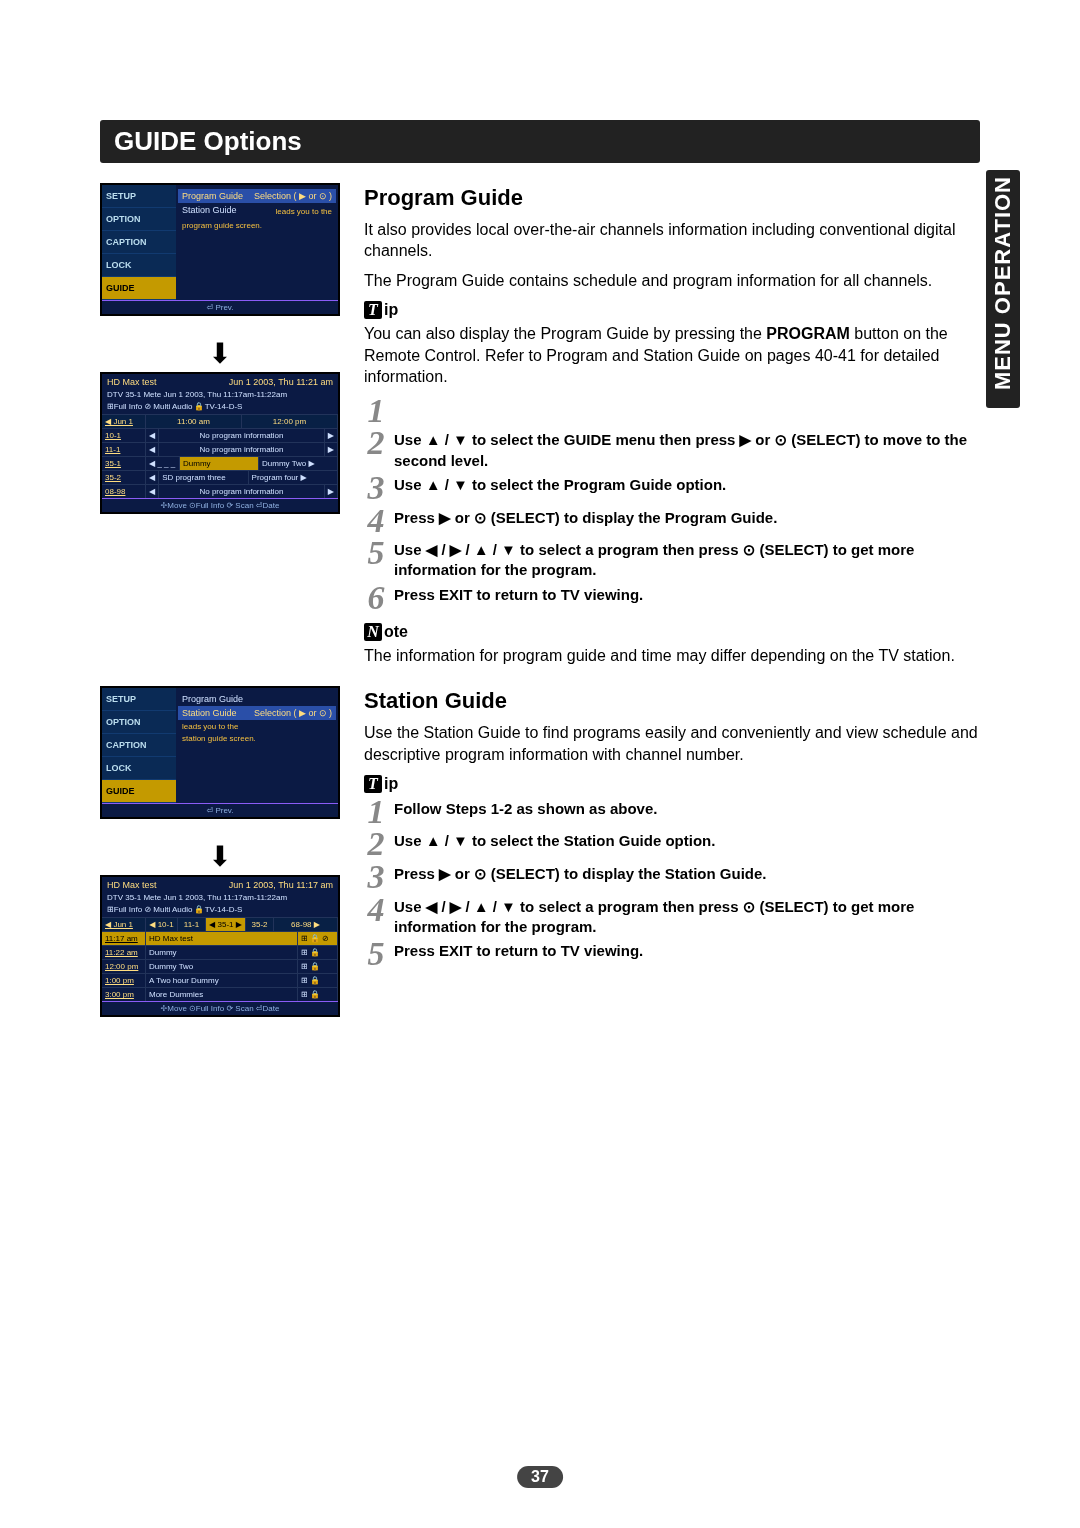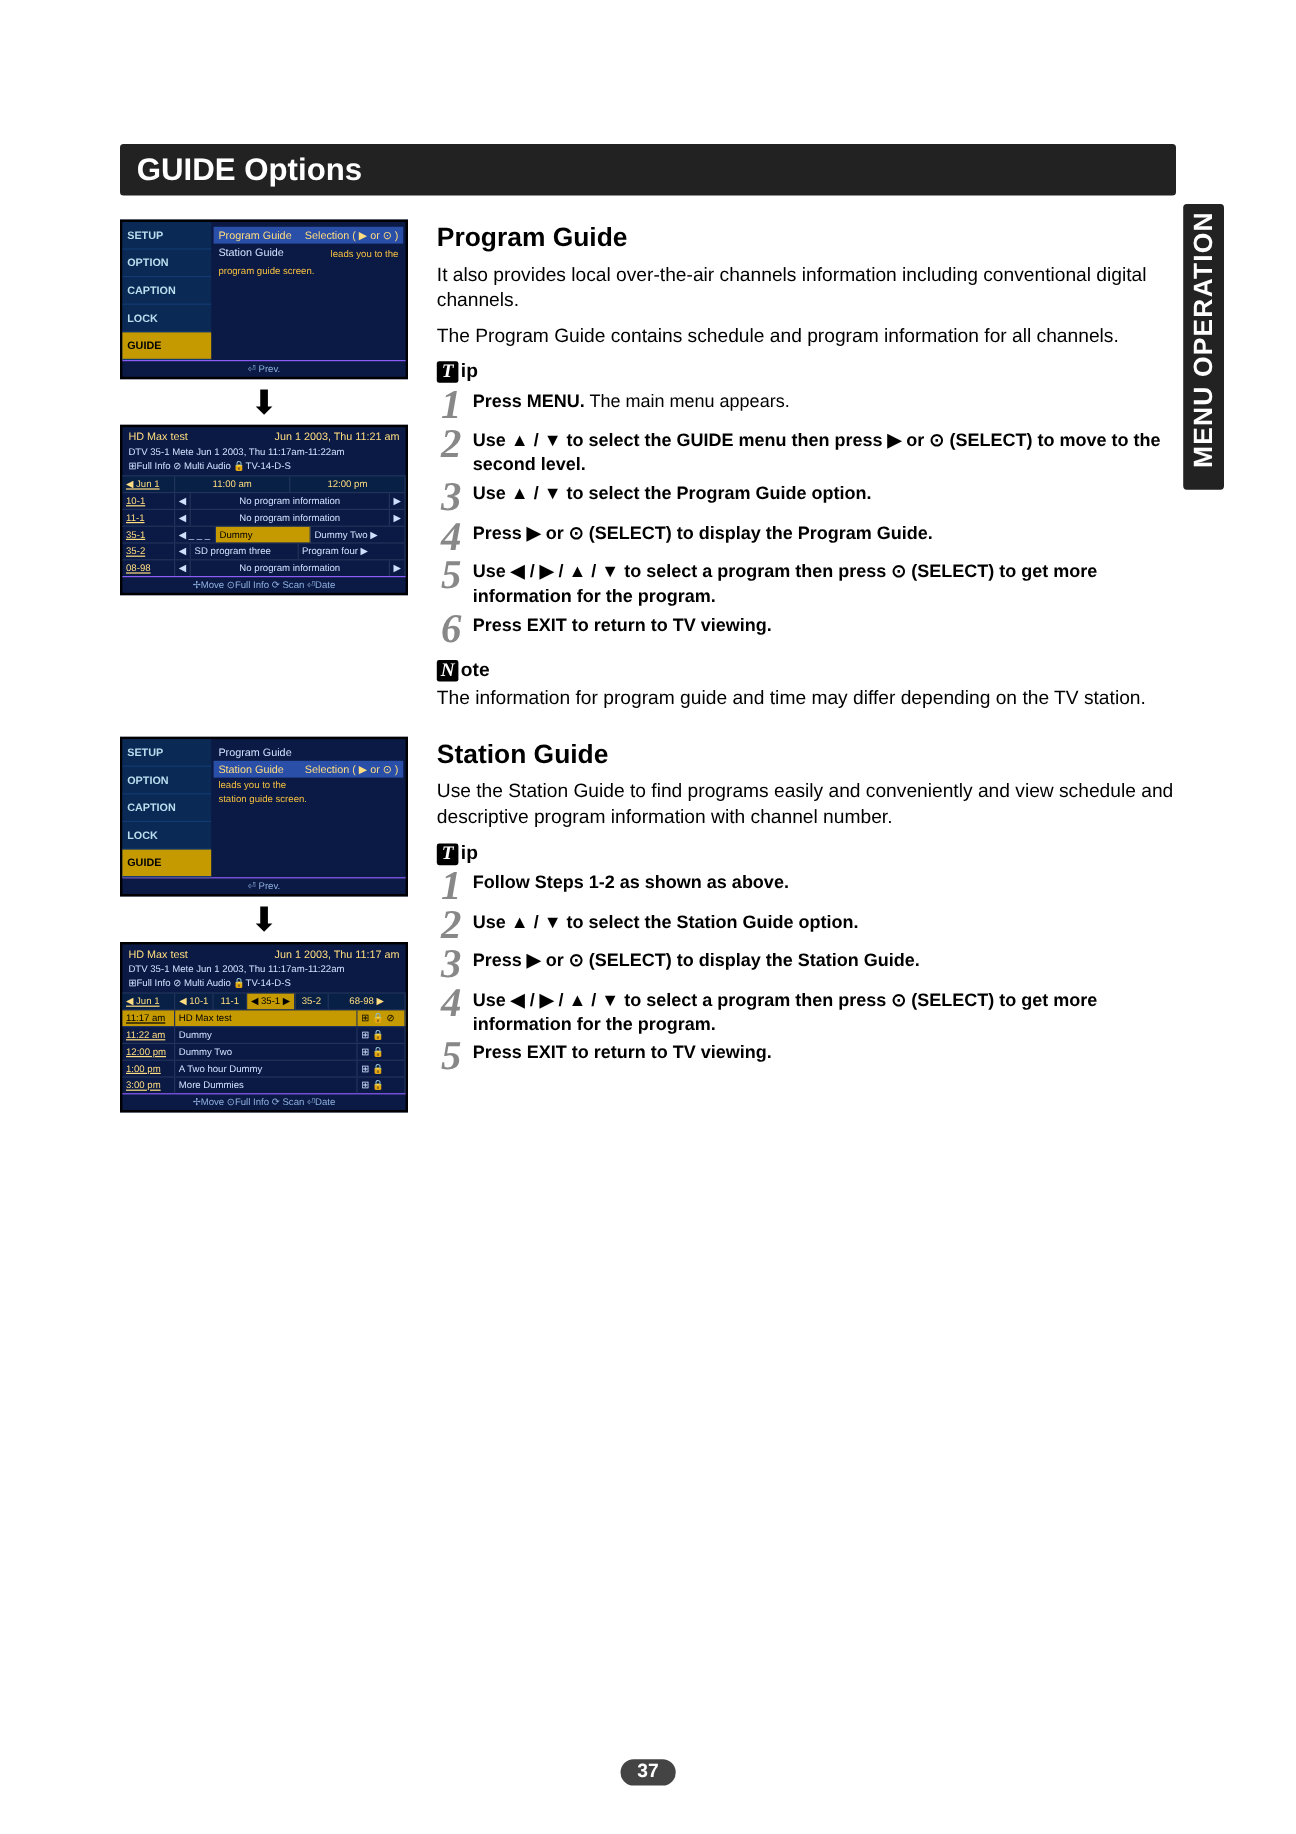--- a/index.html
+++ b/index.html
@@ -117,21 +117,21 @@
     font-size: 16px;
     padding: 2px 14px;
     border-radius: 12px;
   }
   
   .tv {
     background: #0b1a44;
     border: 2px solid #000;
     color: #cfe0ff;
     font-size: 10px;
-    margin-bottom: 6px;
+    margin-bottom: 24px;
   }
   .tv .menu {
     display: flex;
   }
   .tv .menu .side {
     width: 74px;
     background: #0a2a55;
   }
   .tv .menu .side .mi {
     padding: 6px 4px;
@@ -296,24 +296,26 @@
     </div>
 
     <div class="right-col">
       <h2 class="section">Program Guide</h2>
       <p class="para">It also provides local over-the-air channels information including conventional digital channels.</p>
       <p class="para">The Program Guide contains schedule and program information for all channels.</p>
 
       <div class="tip-label">
         <span class="badge">T</span><span>ip</span>
       </div>
+      <p class="para">
+        <span>You can also display the Program Guide by pressing the </span><b>PROGRAM</b><span> button on the Remote Control. Refer to Program and Station Guide on pages 40-41 for detailed information.</span>
+      </p>
 
       <div class="step">
           <div class="num">1</div>
-          <div class="txt"><span class="bold">Press MENU.</span><span> The main menu appears.</span></div>
         </div>
       <div class="step">
           <div class="num">2</div>
           <div class="txt"><span class="bold">Use ▲ / ▼ to select the GUIDE menu then press ▶ or ⊙ (SELECT) to move to the second level.</span></div>
         </div>
       <div class="step">
           <div class="num">3</div>
           <div class="txt"><span class="bold">Use ▲ / ▼ to select the Program Guide option.</span></div>
         </div>
       <div class="step">

